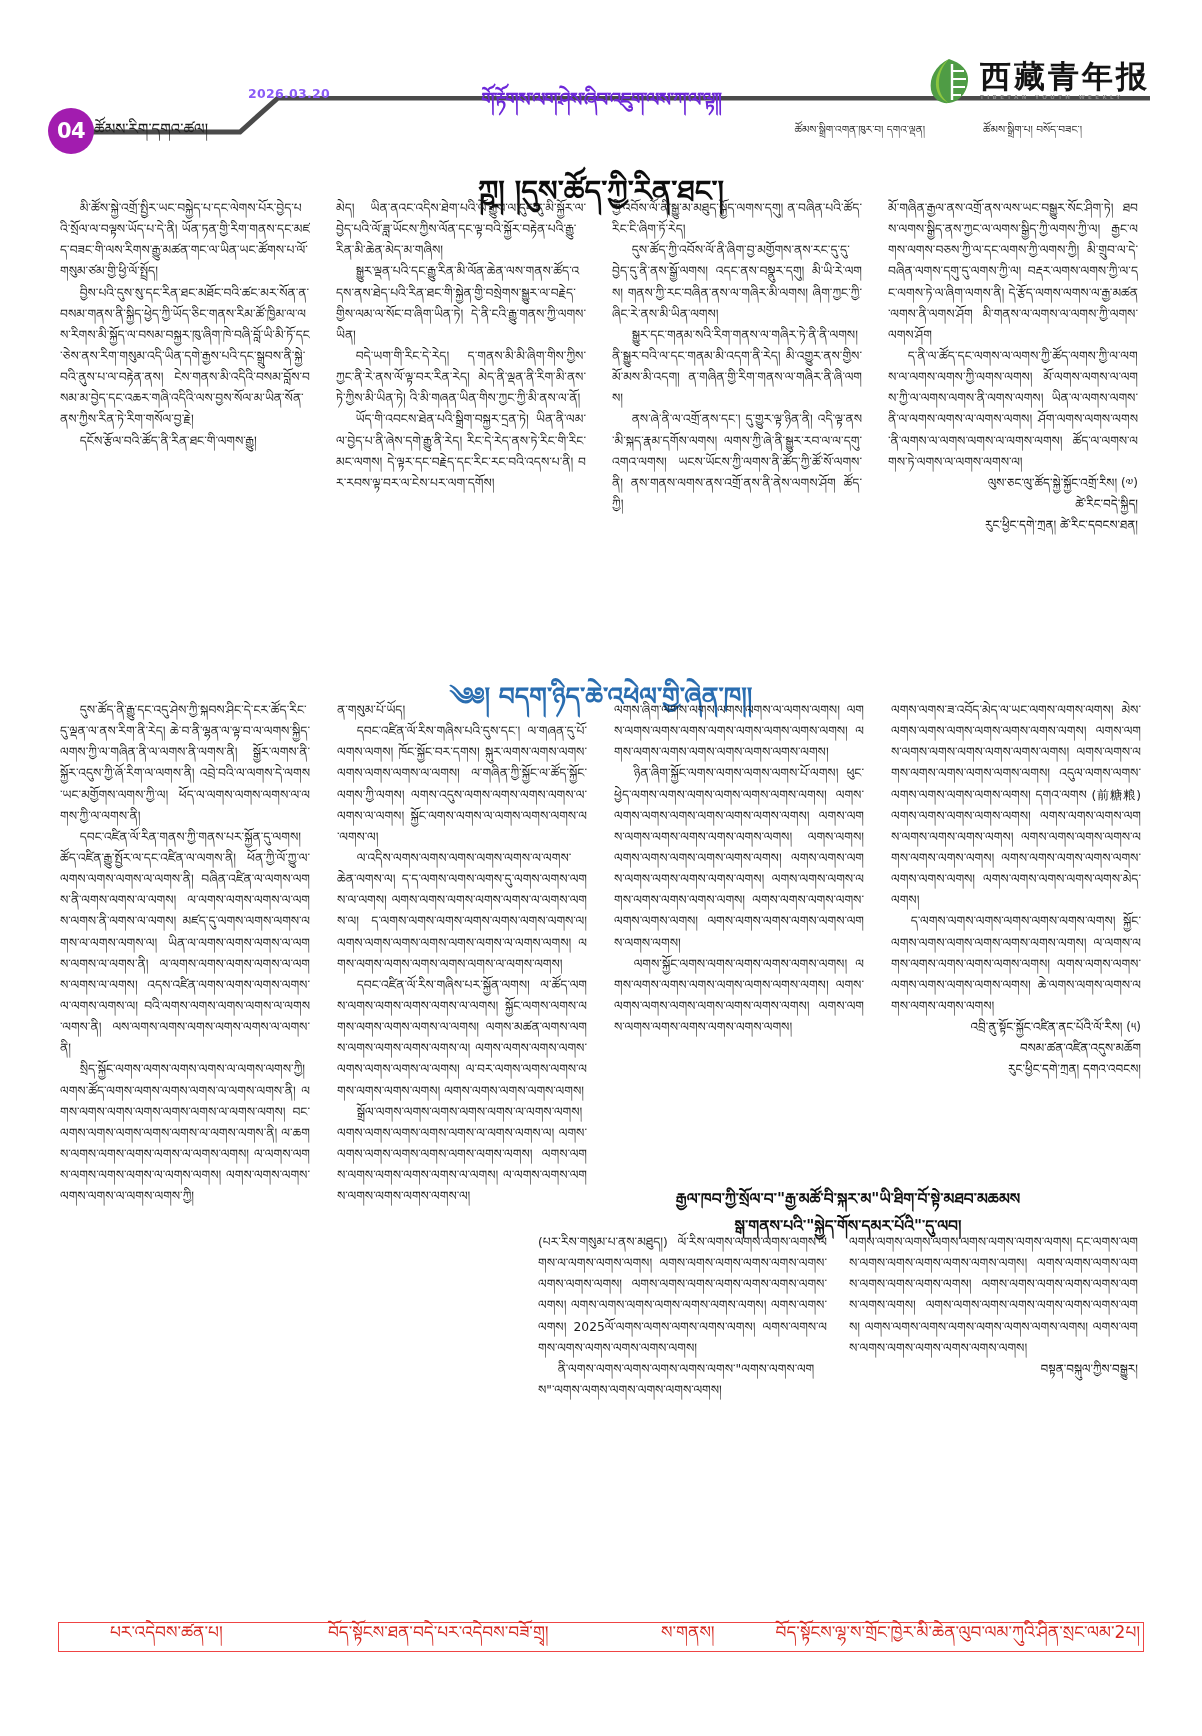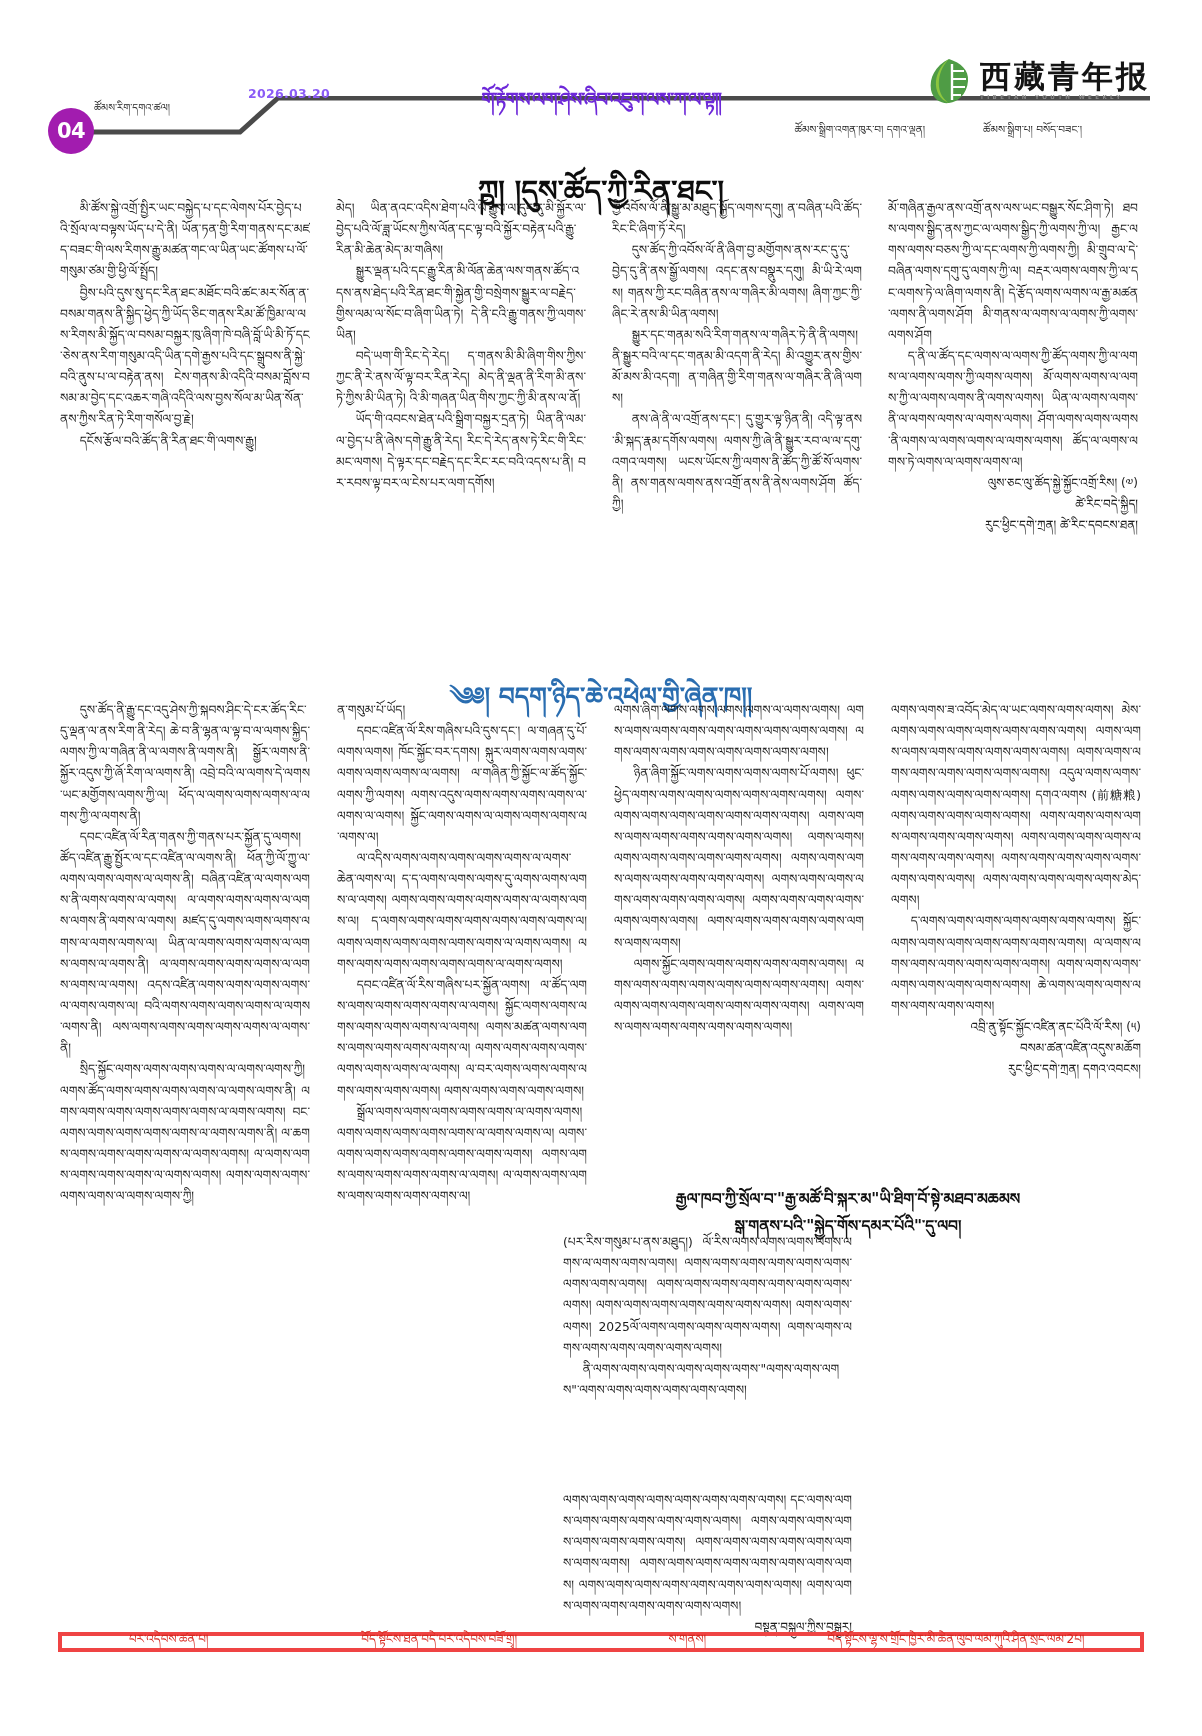--- a/index.html
+++ b/index.html
@@ -76,23 +76,23 @@
     left: 248px;
     font-family: "DejaVu Sans", sans-serif;
     font-size: 12.5px;
     font-weight: 700;
     color: #8b5cf6;
     letter-spacing: 0.3px;
   }
 
   .section-label {
     position: absolute;
-    top: 96px;
+    top: 112px;
     left: 94px;
-    font-size: 10px;
+    font-size: 15px;
     color: #1c1c1c;
     white-space: nowrap;
   }
 
   .page-badge {
     position: absolute;
     top: 108px;
     left: 48px;
     width: 46px;
     height: 46px;
@@ -183,42 +183,42 @@
 
   
   #block-b { top: 656px; left: 60px; width: 1082px; gap: 27px; }
   #block-b .col { width: 250px; }
   #block-b .col.c1 { height: 790px; }
   #block-b .col.c2 { height: 790px; }
   #block-b .col.c3 { height: 510px; }
   #block-b .col.c4 { height: 500px; }
 
   
-  #block-c { top: 1232px; left: 563px; width: 604px; gap: 40px; flex-direction: column; }
+  #block-c { top: 1232px; left: 538px; width: 604px; gap: 22px; }
   #block-c .col { width: 289px; height: 218px; }
 
   .byline {
     font-size: 12px;
     text-align: right;
     color: #1b1b1b;
     line-height: 1.75;
   }
 
   
   .footer-bar {
     position: absolute;
     left: 58px;
     bottom: 84px;
     width: 1086px;
-    height: 20px;
-    border: 4px solid #ef4444;
+    height: 30px;
+    border: 1px solid #ef4444;
     display: flex;
     align-items: center;
     color: #d6281f;
-    font-size: 12px;
+    font-size: 17px;
     white-space: nowrap;
   }
   .footer-bar .fi { text-align: center; }
   .fi1 { width: 215px; }
   .fi2 { width: 330px; }
   .fi3 { width: 170px; }
   .fi4 { width: 371px; }
 </style>
 </head>
 <body>

